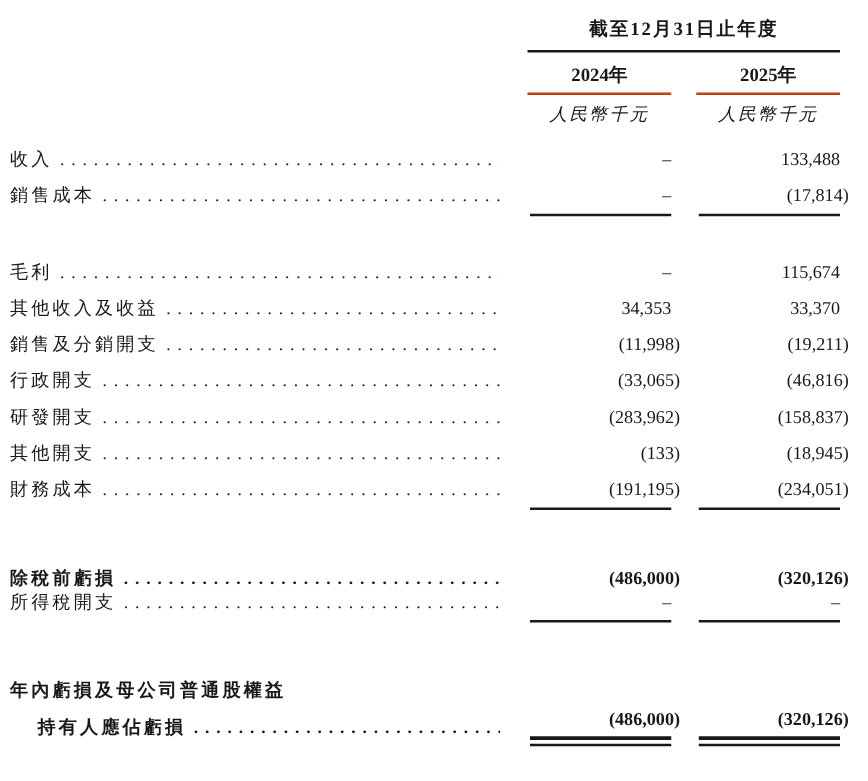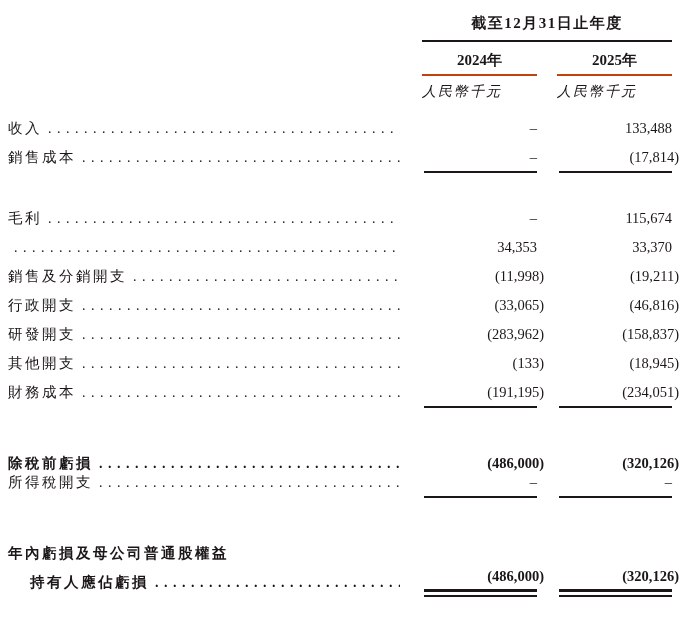--- a/index.html
+++ b/index.html
@@ -32,21 +32,21 @@
     text-align: center;
     font-weight: bold;
     font-size: 15px;
     padding: 9px 0 4px 0;
     border-bottom: 2px solid #c2410c;
   }
   .ycell + .ycell { margin-left: 20px; }
   .units { display: flex; padding-top: 7px; }
   .ucell {
     width: 115px; flex: 0 0 115px;
-    text-align: left;
+    text-align: center;
     font-style: italic;
     font-size: 14px;
     letter-spacing: 2px;
     white-space: nowrap;
   }
   .ucell + .ucell { margin-left: 20px; }
 
   
   .tbody { margin-top: 18px; }
   .row {
@@ -120,20 +120,21 @@
       <span class="cell c2 rule-single"><span class="val neg">(17,814)</span></span>
     </div>
       <div class="gap"></div>
       <div class="row">
       <span class="lbl">毛利</span>
       <span class="leader">......................................................................................................................................................</span>
       <span class="cell c1"><span class="val">–</span></span>
       <span class="cell c2"><span class="val">115,674</span></span>
     </div>
       <div class="row">
+      <span class="lbl">其他收入及收益</span>
       <span class="leader">......................................................................................................................................................</span>
       <span class="cell c1"><span class="val">34,353</span></span>
       <span class="cell c2"><span class="val">33,370</span></span>
     </div>
       <div class="row">
       <span class="lbl">銷售及分銷開支</span>
       <span class="leader">......................................................................................................................................................</span>
       <span class="cell c1"><span class="val neg">(11,998)</span></span>
       <span class="cell c2"><span class="val neg">(19,211)</span></span>
     </div>

